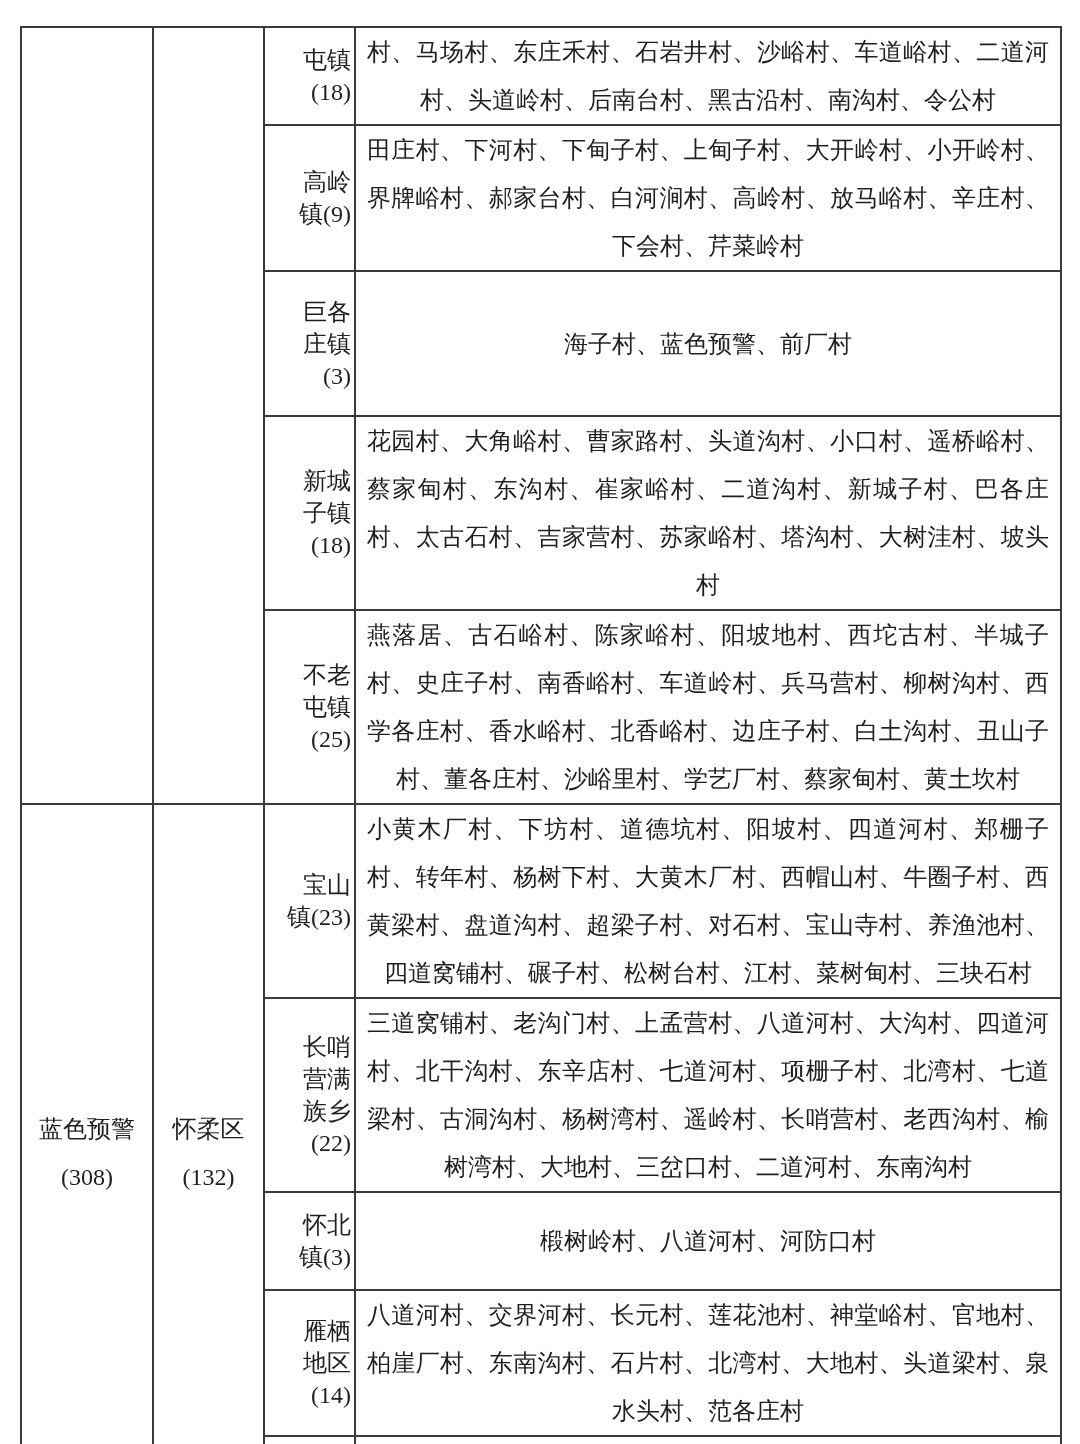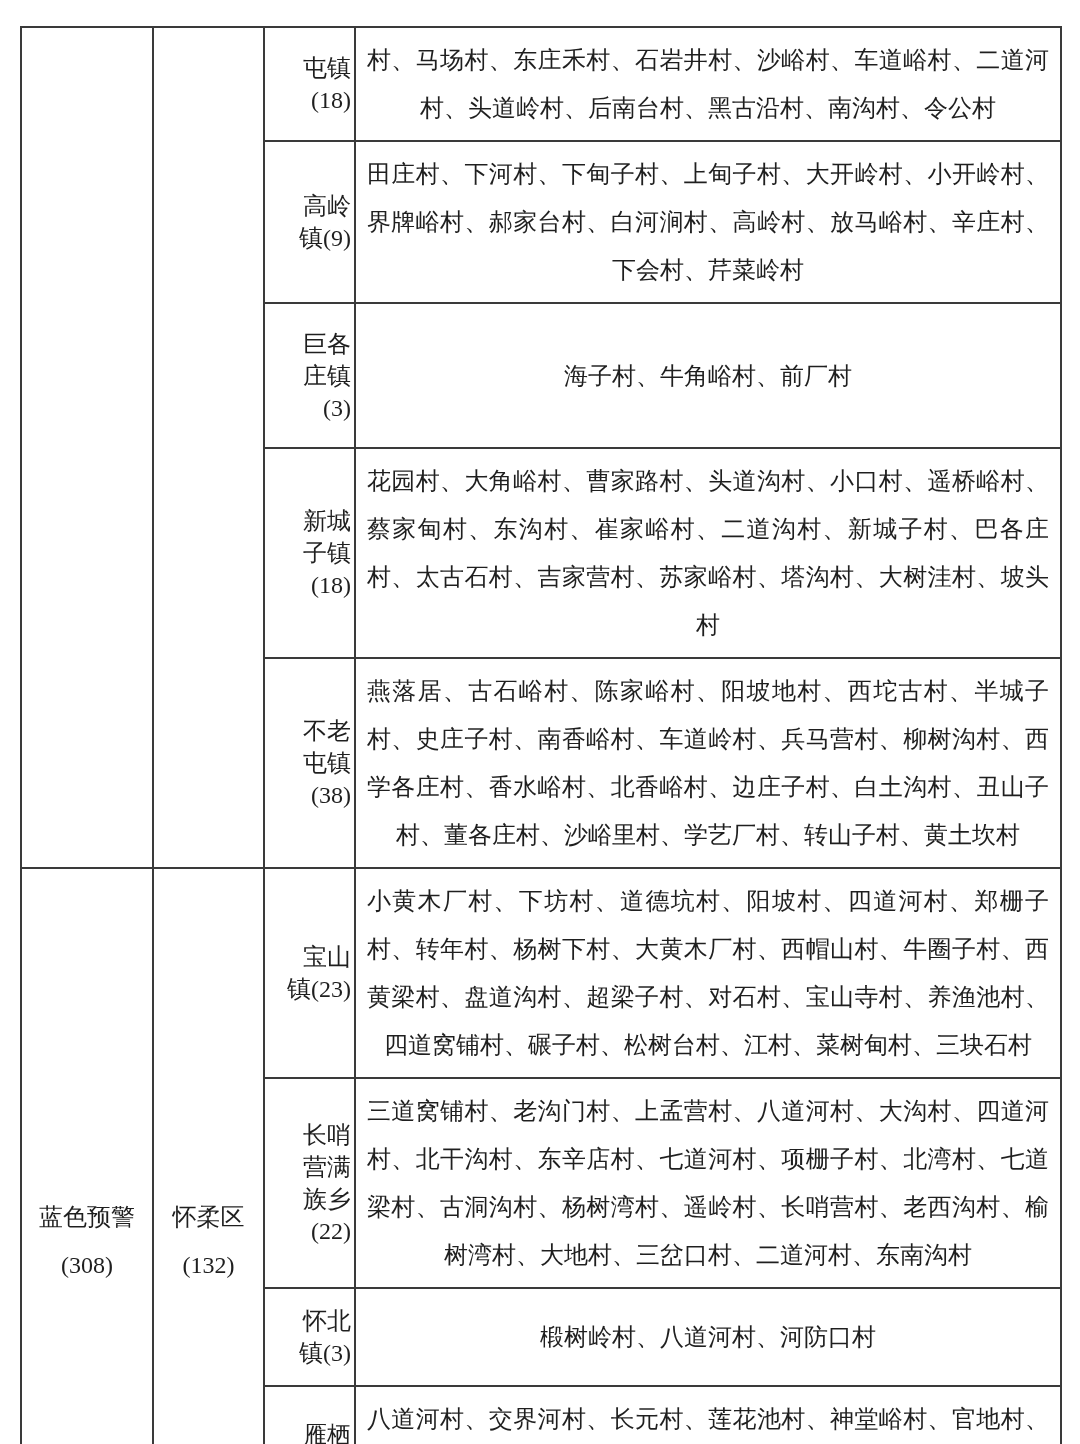--- a/index.html
+++ b/index.html
@@ -43,21 +43,21 @@
     line-height: 32px;
     white-space: pre-line;
     padding: 16px 3px;
   }
   
   .villages-cell {
     font-size: 24px;
     line-height: 48px;
     text-align: justify;
     text-align-last: center;
-    padding: 8px 11px;
+    padding: 0 11px;
   }
   
   .villages-cell.fill-last {
     text-align-last: justify;
   }
 </style>
 </head>
 <body>
 
 <table class="doc-table">
@@ -78,33 +78,33 @@
     </tr>
     <tr style="height:145px">
       <td class="town-cell">高岭
 镇(9)</td>
       <td class="villages-cell">田庄村、下河村、下甸子村、上甸子村、大开岭村、小开岭村、界牌峪村、郝家台村、白河涧村、高岭村、放马峪村、辛庄村、下会村、芹菜岭村</td>
     </tr>
     <tr style="height:145px">
       <td class="town-cell">巨各
 庄镇
 (3)</td>
-      <td class="villages-cell">海子村、牛角峪村、前厂村</td>
+      <td class="villages-cell">海子村、蓝色预警、前厂村</td>
     </tr>
     <tr style="height:151px">
       <td class="town-cell">新城
 子镇
 (18)</td>
       <td class="villages-cell">花园村、大角峪村、曹家路村、头道沟村、小口村、遥桥峪村、蔡家甸村、东沟村、崔家峪村、二道沟村、新城子村、巴各庄村、太古石村、吉家营村、苏家峪村、塔沟村、大树洼村、坡头村</td>
     </tr>
     <tr style="height:185px">
       <td class="town-cell">不老
 屯镇
-(38)</td>
-      <td class="villages-cell">燕落居、古石峪村、陈家峪村、阳坡地村、西坨古村、半城子村、史庄子村、南香峪村、车道岭村、兵马营村、柳树沟村、西学各庄村、香水峪村、北香峪村、边庄子村、白土沟村、丑山子村、董各庄村、沙峪里村、学艺厂村、转山子村、黄土坎村</td>
+(25)</td>
+      <td class="villages-cell">燕落居、古石峪村、陈家峪村、阳坡地村、西坨古村、半城子村、史庄子村、南香峪村、车道岭村、兵马营村、柳树沟村、西学各庄村、香水峪村、北香峪村、边庄子村、白土沟村、丑山子村、董各庄村、沙峪里村、学艺厂村、蔡家甸村、黄土坎村</td>
     </tr>
 
     <tr style="height:193px">
       <td class="warning-cell" rowspan="5">蓝色预警
 (308)</td>
       <td class="district-cell" rowspan="5">怀柔区
 (132)</td>
       <td class="town-cell">宝山
 镇(23)</td>
       <td class="villages-cell">小黄木厂村、下坊村、道德坑村、阳坡村、四道河村、郑栅子村、转年村、杨树下村、大黄木厂村、西帽山村、牛圈子村、西黄梁村、盘道沟村、超梁子村、对石村、宝山寺村、养渔池村、四道窝铺村、碾子村、松树台村、江村、菜树甸村、三块石村</td>

